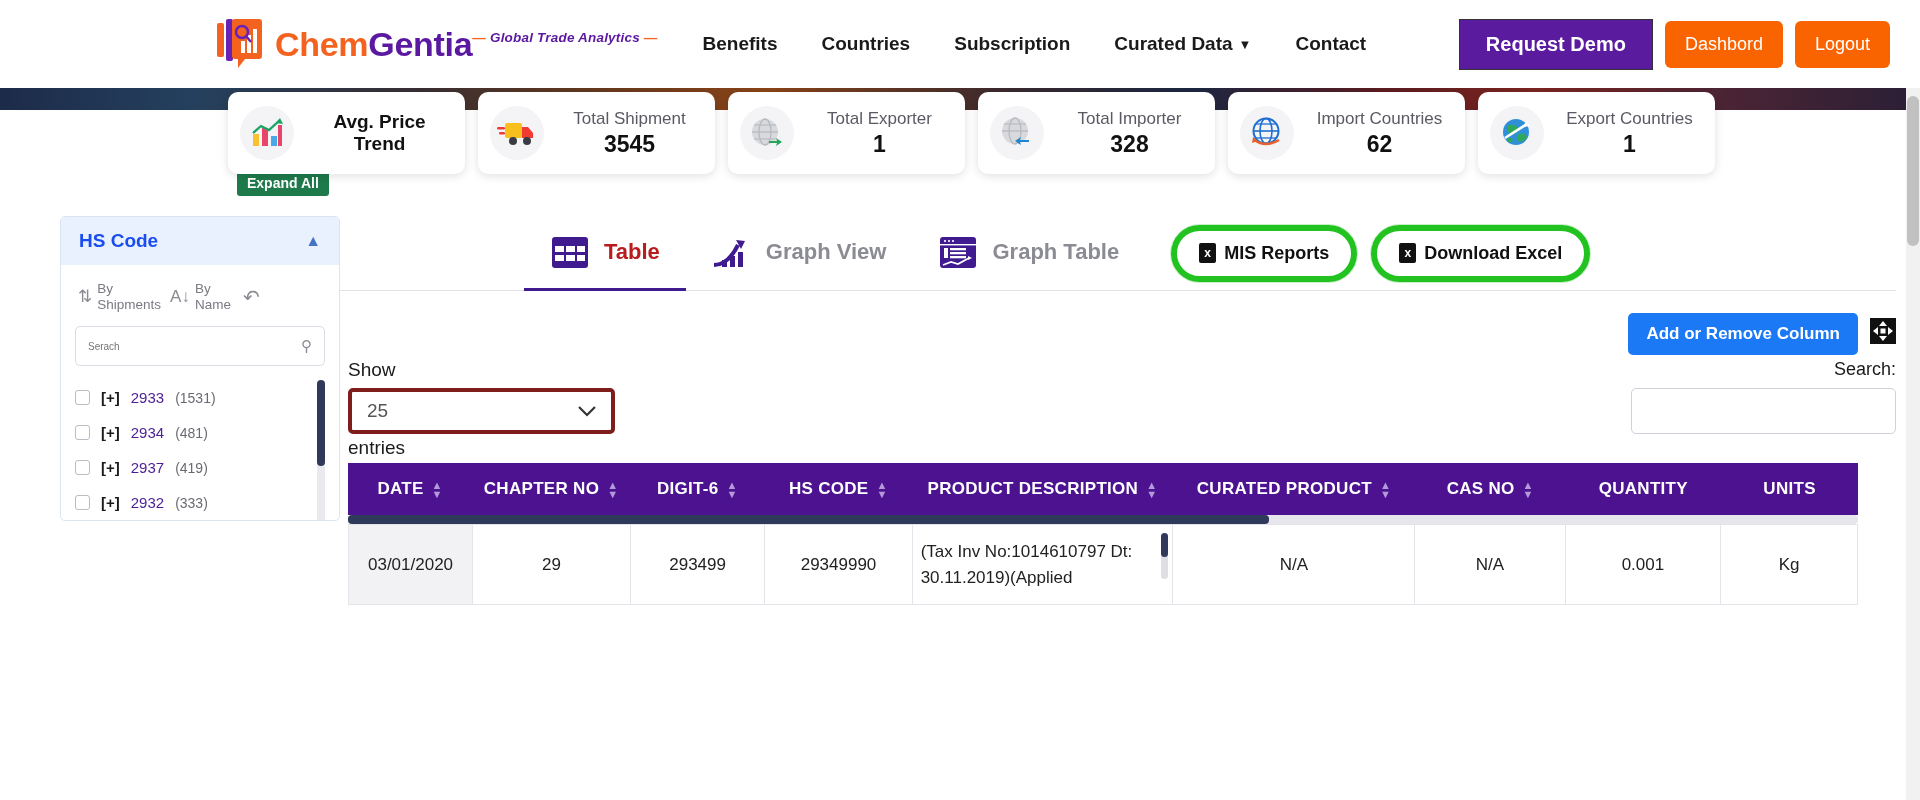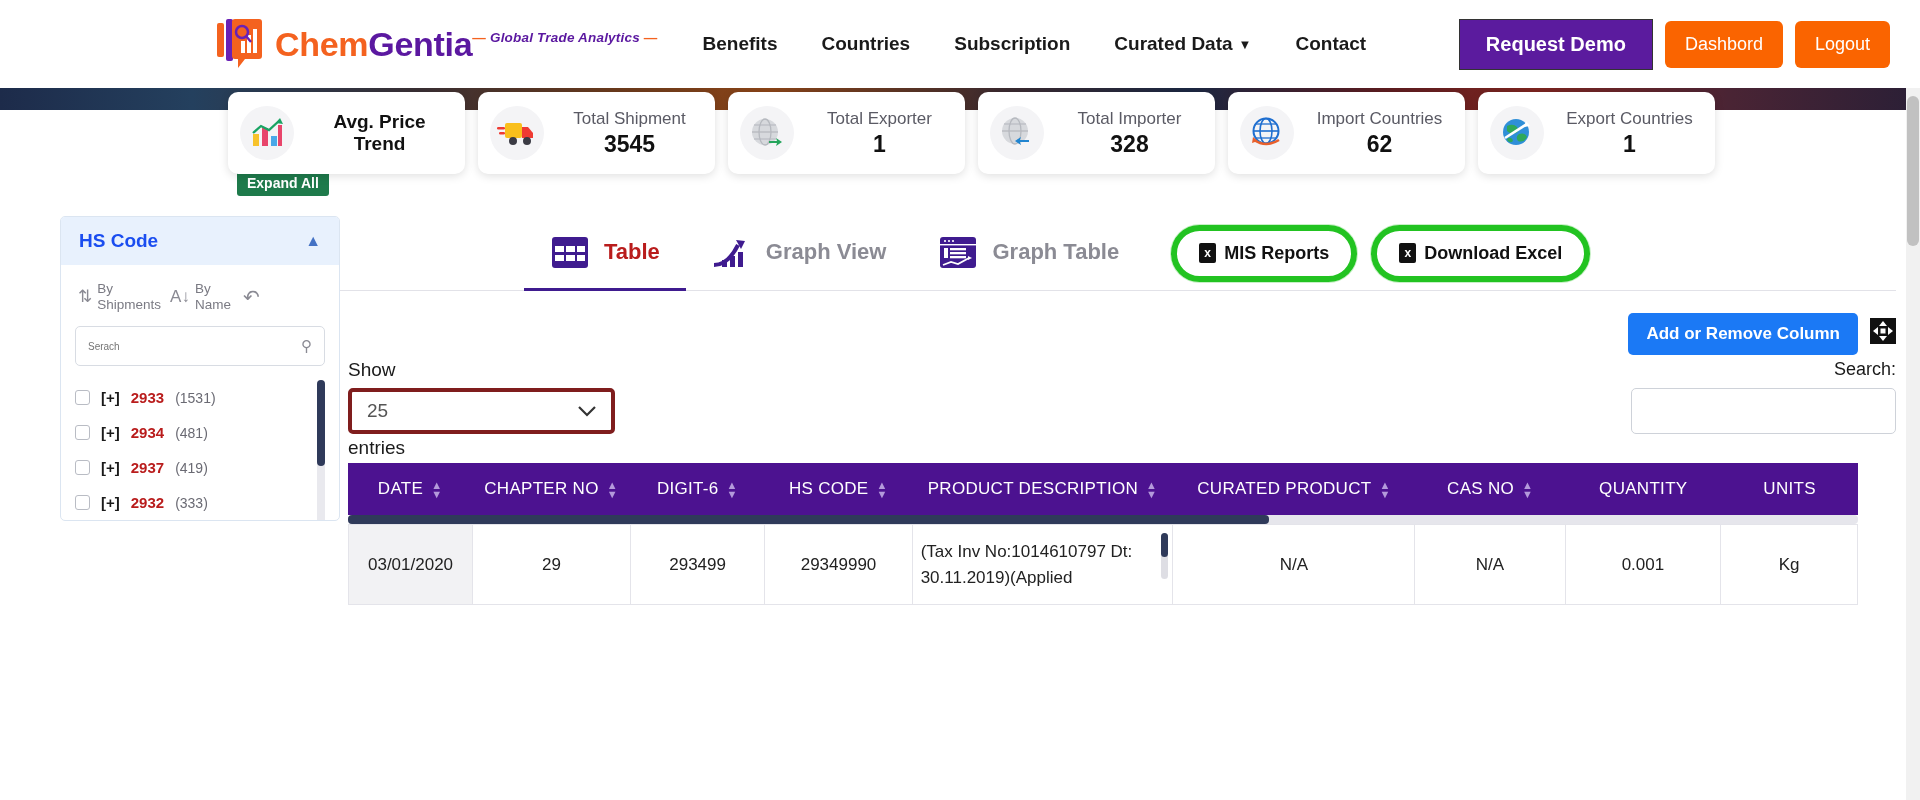--- a/index.html
+++ b/index.html
@@ -132,21 +132,21 @@
   .facet-list { position: relative; padding-right: 16px; }
   .facet-item {
     display: flex; align-items: center; gap: 11px;
     padding: 9px 0; cursor: pointer;
   }
   .cbox {
     width: 15px; height: 15px; border: 1.5px solid #b9bcc4;
     border-radius: 3px; flex: 0 0 auto;
   }
   .fi-plus { font-size: 15px; font-weight: 700; color: #1a1a1a; }
-  .fi-code { font-size: 15px; font-weight: 700; color: #b91c1c; }
+  .fi-code { font-size: 15px; font-weight: 400; color: #4c1d95; }
   .fi-count { font-size: 14px; color: #6a6a73; }
   .list-scroll {
     position: absolute; right: 0; top: 0; width: 8px; height: 172px;
     background: #e9e9ee; border-radius: 4px;
   }
   .list-scroll i {
     display: block; width: 8px; height: 86px;
     background: #2f3a5a; border-radius: 4px;
   }
 
@@ -220,21 +220,21 @@
     width: 265px; height: 46px; border: 1px solid #ced2d9; border-radius: 5px;
     padding: 0 12px; font-size: 16px; outline: none; font-family: inherit;
     background: #fff;
   }
 
   
   .table-wrap { margin-top: 4px; padding-left: 14px; overflow: hidden; }
   table { border-collapse: collapse; width: 1510px; table-layout: fixed; }
   thead th {
     background: #4c1290; color: #fff;
-    font-size: 17px; font-weight: 400; letter-spacing: .3px;
+    font-size: 17px; font-weight: 700; letter-spacing: .3px;
     padding: 16px 4px; text-align: center; white-space: nowrap;
     position: relative;
   }
   thead th .sortic {
     display: inline-block; margin-left: 8px; color: #b49adb;
     font-size: 11px; line-height: .8; vertical-align: middle;
   }
   .hscroll {
     height: 9px; background: #e6e6ec; border-radius: 4px;
     margin: 0; width: 1510px; position: relative;

